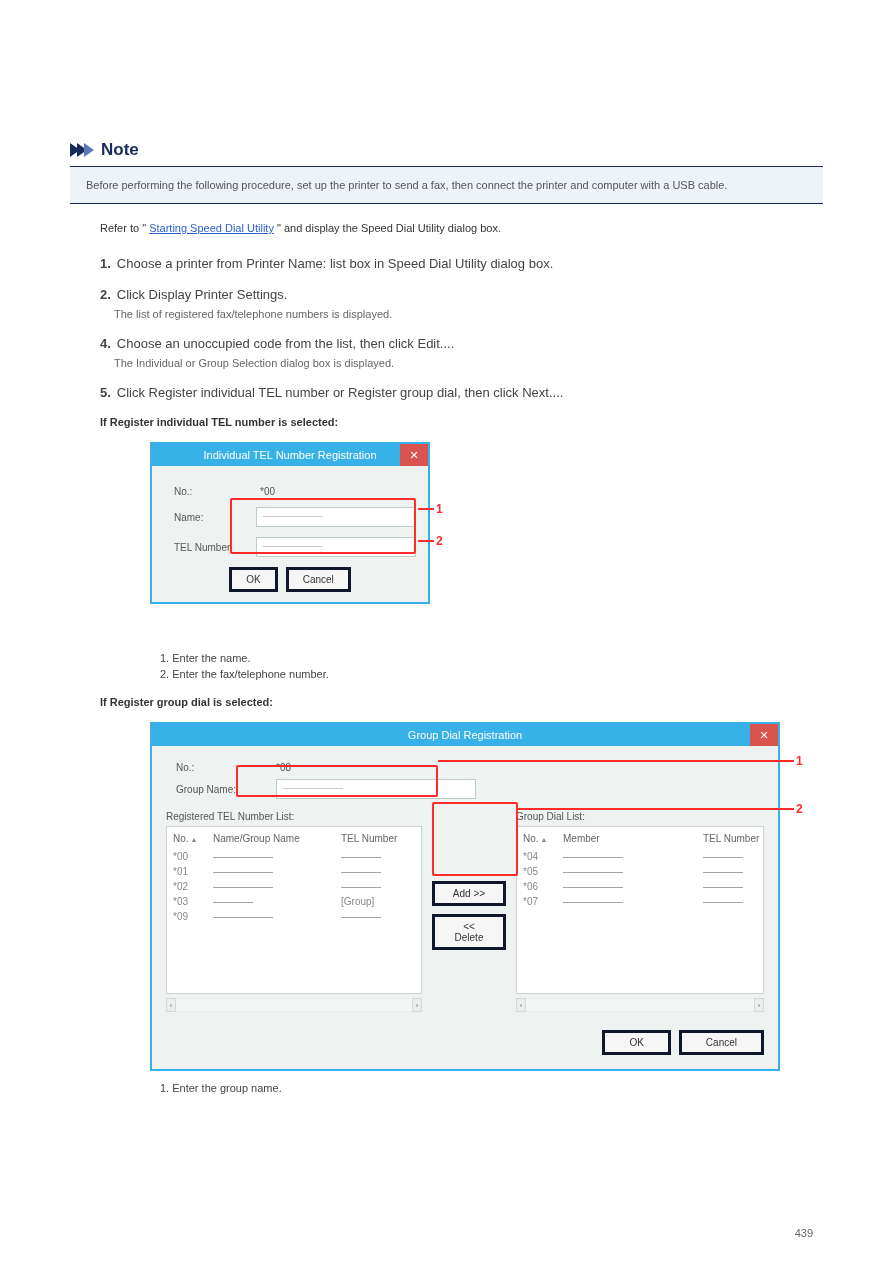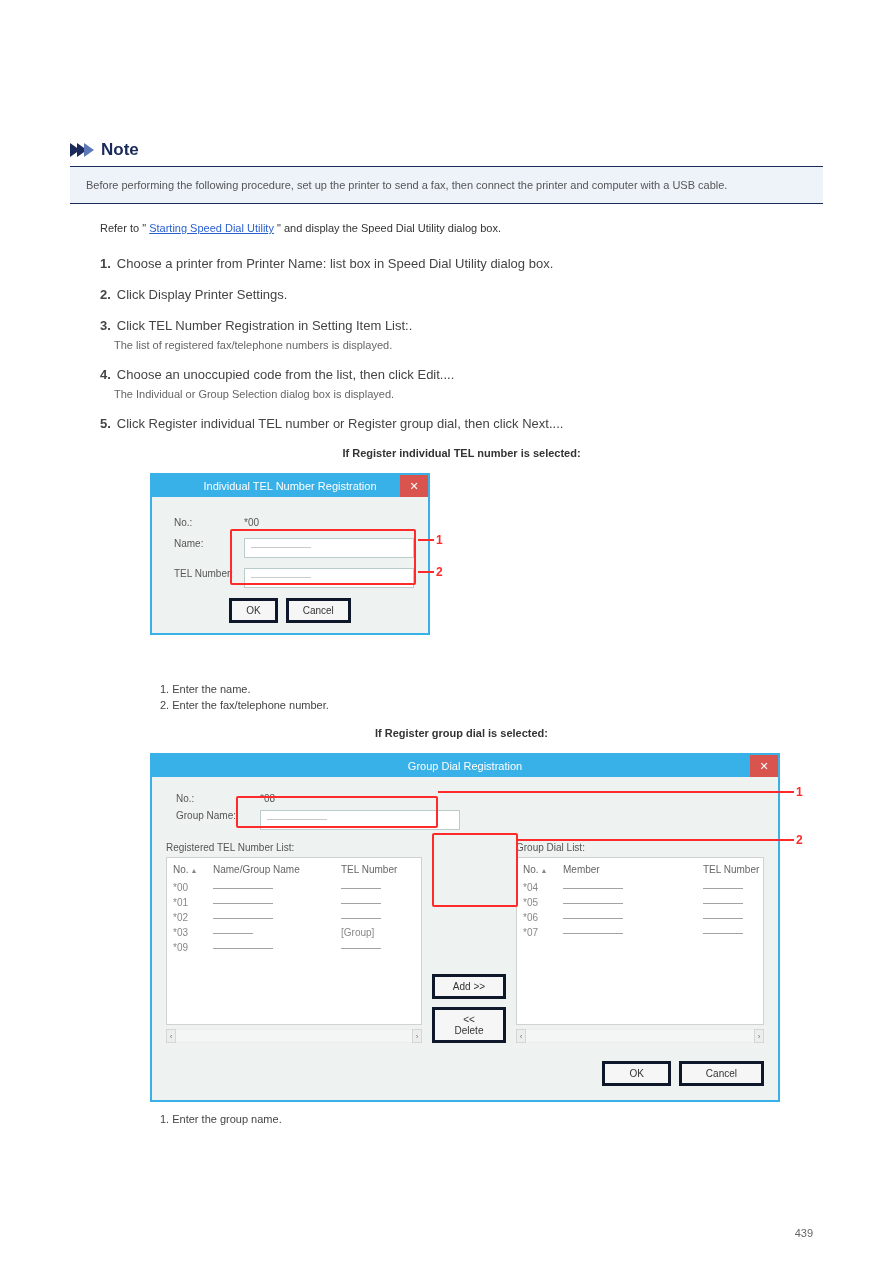--- a/index.html
+++ b/index.html
@@ -51,21 +51,21 @@
     font-size: 11px;
   }
   .link-line a { color: #2a5fd0; text-decoration: underline; }
   .step {
     margin: 16px 0 6px 30px;
     font-size: 13px;
     color: #444;
   }
   .step-num { font-weight: bold; display: inline-block; margin-right: 6px; }
   .step-desc { margin: 4px 0 0 44px; font-size: 11px; color: #666; }
-  .if-line { margin: 16px 0 6px 30px; font-size: 11px; font-weight: bold; text-align: center; }
+  .if-line { margin: 16px 0 6px 30px; font-size: 11px; font-weight: bold; }
   .fig-wrap { position: relative; margin: 14px 0 30px 80px; }
 
   
   .dlg1 {
     width: 280px;
     background: #38b0e8;
     padding: 2px;
     position: relative;
   }
   .dlg-titlebar {
@@ -80,21 +80,21 @@
     width: 28px; height: 22px;
     background: #d9534f;
     color: #fff;
     display: flex; align-items: center; justify-content: center;
     font-size: 11px;
   }
   .dlg-body {
     background: #eef2f1;
     padding: 10px 12px 10px 12px;
   }
-  .row { display: flex; margin: 10px 0; gap: 4px; font-size: 10px; color: #555; padding-left: 10px; }
+  .row { display: flex; align-items: center; margin: 10px 0; gap: 20px; font-size: 10px; color: #555; padding-left: 10px; }
   .row label { width: 66px; }
   .row .val { width: 170px; height: 20px; background: #fff; border: 1px solid #bcc; padding: 2px 6px; font-size: 10px; color: #bbb; }
   .redbox { position: absolute; border: 2px solid #ff2b2b; border-radius: 2px; pointer-events: none; }
   .callout { position: absolute; color: #ff2b2b; font-weight: bold; font-size: 12px; }
   .callout .tick { position:absolute; height:2px; background:#ff2b2b; top:6px; }
   .btnrow { display:flex; justify-content:center; gap:8px; margin-top:10px; }
   .btn { background:#f6f6f6; border:3px solid #0f172a; padding:4px 14px; font-size:10px; color:#333; }
 
   
   .dlg2 {
@@ -143,21 +143,20 @@
   <div class="note-bar">Before performing the following procedure, set up the printer to send a fax, then connect the printer and computer with a USB cable.</div>
 
   <div class="link-line">
     <span>Refer to "</span>
     <a href="#">Starting Speed Dial Utility</a>
     <span>" and display the Speed Dial Utility dialog box.</span>
   </div>
 
   <div class="step"><span class="step-num">1.</span><span>Choose a printer from Printer Name: list box in Speed Dial Utility dialog box.</span></div>
   <div class="step"><span class="step-num">2.</span><span>Click Display Printer Settings.</span></div>
-  <div class="step"><span class="step-num">3.</span><span>Click TEL Number Registration in Setting Item List:.</span></div>
   <div class="step-desc">The list of registered fax/telephone numbers is displayed.</div>
   <div class="step"><span class="step-num">4.</span><span>Choose an unoccupied code from the list, then click Edit....</span></div>
   <div class="step-desc">The Individual or Group Selection dialog box is displayed.</div>
   <div class="step"><span class="step-num">5.</span><span>Click Register individual TEL number or Register group dial, then click Next....</span></div>
 
   <div class="if-line">If Register individual TEL number is selected:</div>
 
   <div class="fig-wrap" style="height:180px;">
     <div class="dlg1">
       <div class="dlg-titlebar">
@@ -203,21 +202,21 @@
       <div class="dlg-body">
         <div class="row" style="margin:4px 0;">
           <label class="biglabel" style="width:80px;">No.:</label>
           <span>*08</span>
         </div>
         <div class="row" style="margin:6px 0 12px 0;">
           <label class="biglabel" style="width:80px;">Group Name:</label>
           <div class="val" style="width:200px;">——————</div>
         </div>
 
-        <div style="display:flex; gap:10px; align-items:flex-end;">
+        <div style="display:flex; gap:10px; align-items:flex-start;">
 
           <div style="flex:1;">
             <div class="biglabel" style="margin-bottom:4px;">Registered TEL Number List:</div>
             <div class="listpanel">
               <div class="hdr">
                   <span class="c-no"><span>No.</span><span class="sort-caret">▲</span></span>
                   <span class="c-name">Name/Group Name</span>
                   <span class="c-tel">TEL Number</span>
                 </div>
               <div id="left-rows">

